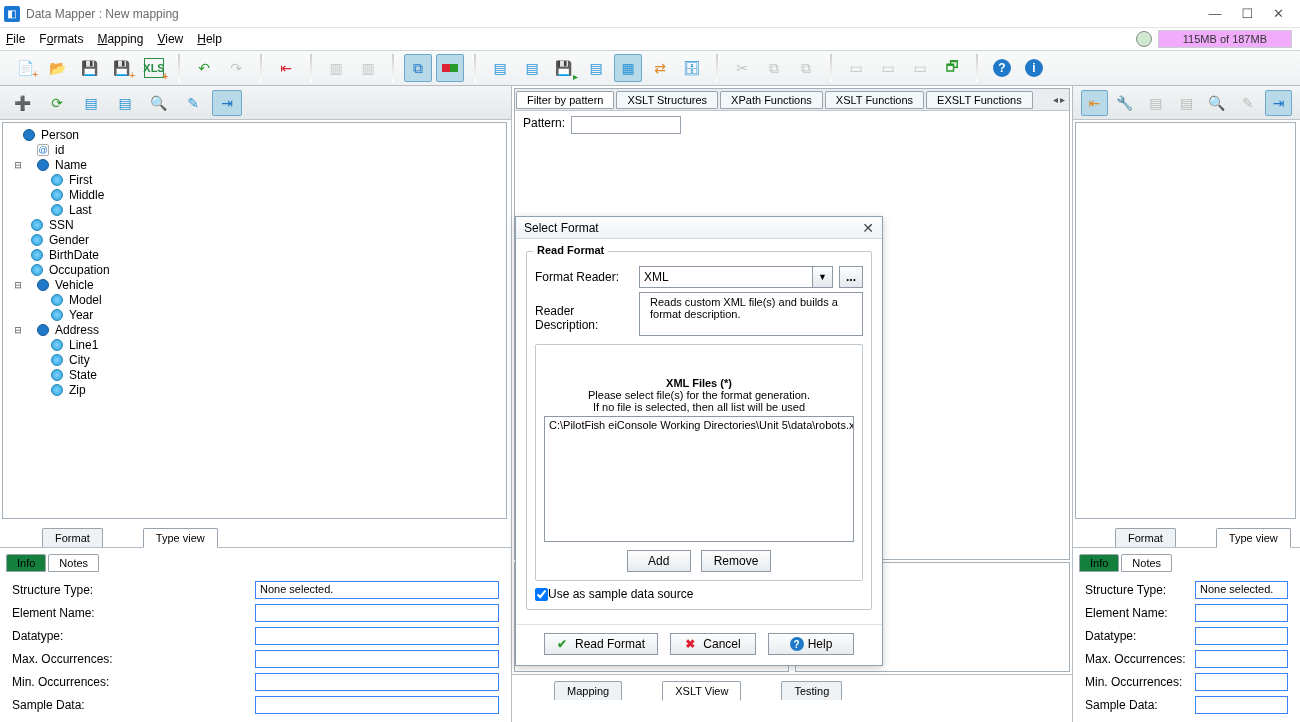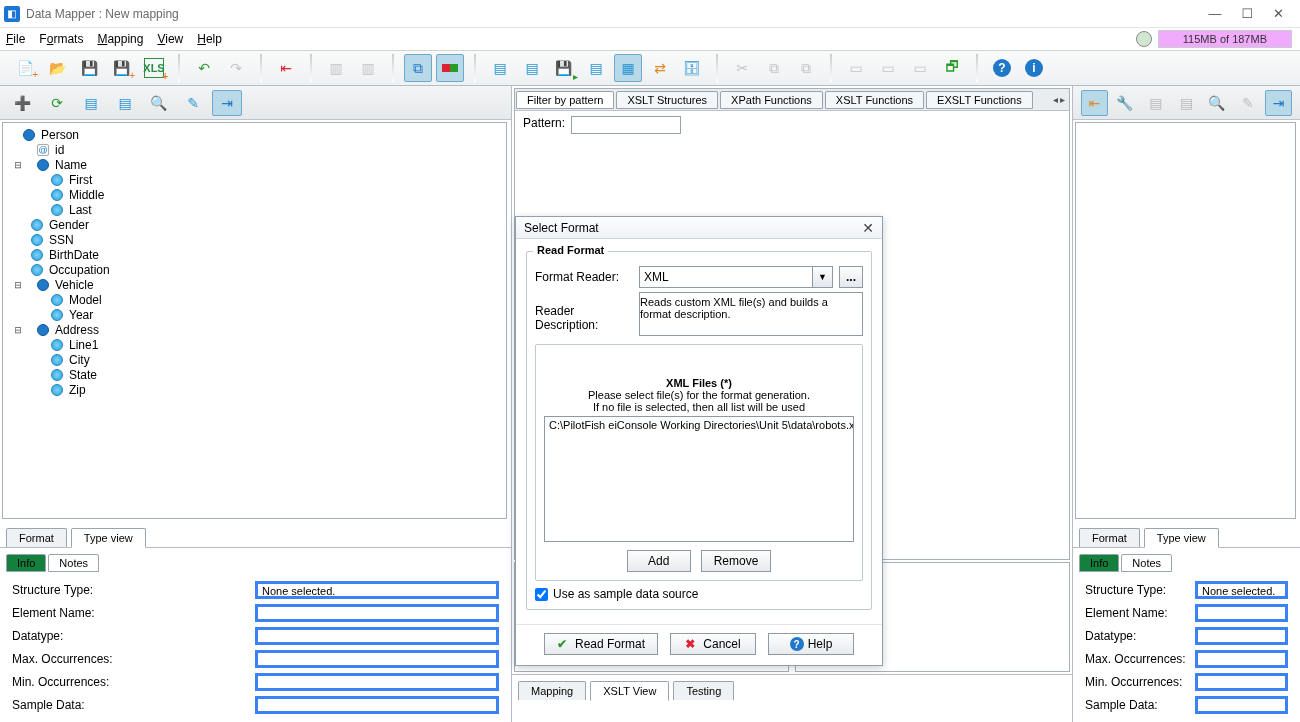--- a/index.html
+++ b/index.html
@@ -33,31 +33,31 @@
 .tree { padding:4px 0 4px 6px; font-size:12px; }
 .tree-node { display:flex; align-items:center; height:15px; white-space:nowrap; }
 .tree-toggle { width:10px; text-align:center; color:#555; font-size:9px; line-height:14px; cursor:default;}
 .tree-handle {width:10px;}
 .tree-icon { width:12px; height:12px; border-radius:50%; margin:0 4px; display:inline-block; }
 .ic-blue-solid { background:#2079c8; border:1px solid #125a94;}
 .ic-cyan { background:radial-gradient(#7dd3ff,#2a9fd8); border:1px solid #2286bb;}
 .ic-at { background:#fff; border:1px solid #aaa; color:#2079c8; border-radius:2px; width:12px; height:12px; font-size:9px; text-align:center; line-height:10px;}
 .tree-label { padding-left:2px; }
 .bottom-tabs { height:26px; display:flex; align-items:flex-end; padding:0 6px; gap:4px; }
-.btab { border:1px solid #9aa4af; background:#eef2f5; padding:3px 12px; border-bottom:none; font-size:11px; border-radius:2px 2px 0 0; cursor:default;}
+.btab { border:1px solid #9aa4af; background:#eef2f5; padding:3px 12px; border-bottom:none; font-size:11px; border-radius:2px 2px 0 0; cursor:default;margin-left:36px;}
 .btab.active { background:#fff; border-bottom:1px solid #fff; position:relative; top:1px; }
 .info-section { border-top:1px solid #b5bcc3; padding:2px 4px 0 4px; }
 .info-tabs { height:22px; display:flex; align-items:flex-end; gap:2px; padding-left:2px;}
 .info-tab { border:1px solid #9aa4af; background:#fff; padding:2px 10px; font-size:11px; border-radius:2px 2px 0 0;}
 .info-tab.active { background:#15803d; }
 .info-grid { padding:6px 8px; }
 .info-row { display:flex; align-items:center; height:23px; }
 .info-label { width:243px; font-size:12px; }
 .right-panel .info-label { width:110px; }
-.info-field { flex:1; height:18px; border:3px solid #3b82f6; background:#fff; padding:1px 4px; font-size:11px; }
+.info-field { flex:1; height:18px; border:1px solid #3b82f6; background:#fff; padding:1px 4px; font-size:11px; }
 .center-top { border:1px solid #a6b0bb; margin:2px; background:#fff; }
 .center-tabs { height:22px; background:#e9edf0; display:flex; align-items:center; border-bottom:1px solid #bcc3ca; overflow:hidden; }
 .ctab { border:1px solid #9aa4af; background:#f4f7f9; padding:2px 10px; font-size:11px; white-space:nowrap; margin:0 1px; border-radius:2px 2px 0 0; cursor:default;}
 .ctab.first { background:#fff; }
 .ctab-nav { margin-left:auto; display:flex; gap:2px; padding-right:4px;}
 .ctab-nav span { font-size:10px; color:#555; cursor:default;}
 .pattern-row { display:flex; align-items:flex-start; padding:5px 8px; gap:6px; font-size:12px;}
 .pattern-row input { width:110px; height:18px; border:1px solid #97a2ae; }
 .center-split { display:flex; height:110px; gap:6px; margin:0 2px 2px 2px;}
 .center-split .panel { flex:1; border:1px solid #a6b0bb; background:#fff; }
@@ -68,28 +68,28 @@
 .dlg-title .close { margin-left:auto; font-size:14px; color:#444; cursor:default;}
 .dlg-body { padding:6px 10px 8px 10px; }
 .fieldset { border:1px solid #c0c8d0; border-radius:2px; padding:10px 8px 8px 8px; margin-top:6px; position:relative;}
 .fieldset > legend { position:absolute; top:-8px; left:6px; background:#fff; padding:0 4px; font-size:11px; font-weight:bold;}
 .row { display:flex; align-items:center; margin:4px 0; font-size:12px;}
 .row label { width:104px; }
 .combo { display:flex; flex:1; }
 .combo select, .combo input.sel { flex:1; height:22px; border:1px solid #8e99a5; background:#fff; padding:0 4px; font-size:12px;}
 .combo .drop { width:20px; height:22px; border:1px solid #8e99a5; border-left:none; background:linear-gradient(#fdfdfd,#e4e8ec); display:flex; align-items:center; justify-content:center; font-size:9px;}
 .combo .ext { width:24px; height:22px; margin-left:6px; border:1px solid #8e99a5; background:linear-gradient(#fdfdfd,#e4e8ec); display:flex;align-items:center;justify-content:center; font-size:12px; font-weight:bold;}
-.desc-box { flex:1; height:44px; border:1px solid #8e99a5; background:#fff; font-size:11px; padding:3px 0; }
+.desc-box { flex:1; height:44px; border:1px solid #8e99a5; background:#fff; font-size:11px; padding:3px 10px; }
 .files-title { text-align:center; font-weight:bold; font-size:11px; margin-top:22px;}
 .files-hint { text-align:center; font-size:11px; }
 .files-list { height:126px; border:1px solid #8e99a5; background:#fff; margin-top:3px; font-size:11px; padding:2px 4px; overflow:auto;}
 .files-list .sel-row { background:#fff; color:#000; white-space:nowrap;}
 .btn-row { display:flex; justify-content:center; gap:10px; margin-top:8px;}
 .dlg-btn { min-width:64px; height:22px; border:1px solid #8e99a5; background:linear-gradient(#fdfdfd,#e7ebee); font-size:12px; padding:0 12px; display:flex;align-items:center;justify-content:center;gap:4px; cursor:default;}
-.chk-row { display:flex; align-items:center; gap:5px; font-size:12px; margin-top:6px;}
+.chk-row { display:flex; align-items:center; font-size:12px; margin-top:6px;}
 .chk-row input { width:13px; height:13px; }
 .dlg-actions { display:flex; justify-content:center; gap:12px; padding:8px 0 10px 0; border-top:1px solid #dfe4e8; margin-top:6px;}
 .dlg-actions .dlg-btn { min-width:86px; }
 .dlg-btn .ic { width:14px; height:14px; display:inline-block;}
 .ic-check { color:#2a9b2a; font-weight:bold;}
 .ic-x { color:#d23; font-weight:bold;}
 .ic-help { width:14px;height:14px;border-radius:50%;background:#2079c8;color:#fff;font-size:10px;font-weight:bold;display:flex;align-items:center;justify-content:center;}
 
 .glyph { display:flex;align-items:center;justify-content:center;font-size:14px;}
 .disabled .glyph { color:#888;}
@@ -288,25 +288,25 @@
         <div class="tree-node" style="padding-left:38px">
             <span class="tree-icon ic-cyan"></span>
             <span class="tree-label">Middle</span>
           </div>
         <div class="tree-node" style="padding-left:38px">
             <span class="tree-icon ic-cyan"></span>
             <span class="tree-label">Last</span>
           </div>
         <div class="tree-node" style="padding-left:18px">
             <span class="tree-icon ic-cyan"></span>
+            <span class="tree-label">SSN</span>
+          </div>
+        <div class="tree-node" style="padding-left:18px">
+            <span class="tree-icon ic-cyan"></span>
             <span class="tree-label">Gender</span>
-          </div>
-        <div class="tree-node" style="padding-left:18px">
-            <span class="tree-icon ic-cyan"></span>
-            <span class="tree-label">SSN</span>
           </div>
         <div class="tree-node" style="padding-left:18px">
             <span class="tree-icon ic-cyan"></span>
             <span class="tree-label">BirthDate</span>
           </div>
         <div class="tree-node" style="padding-left:18px">
             <span class="tree-icon ic-cyan"></span>
             <span class="tree-label">Occupation</span>
           </div>
         <div class="tree-node" style="padding-left:4px">

